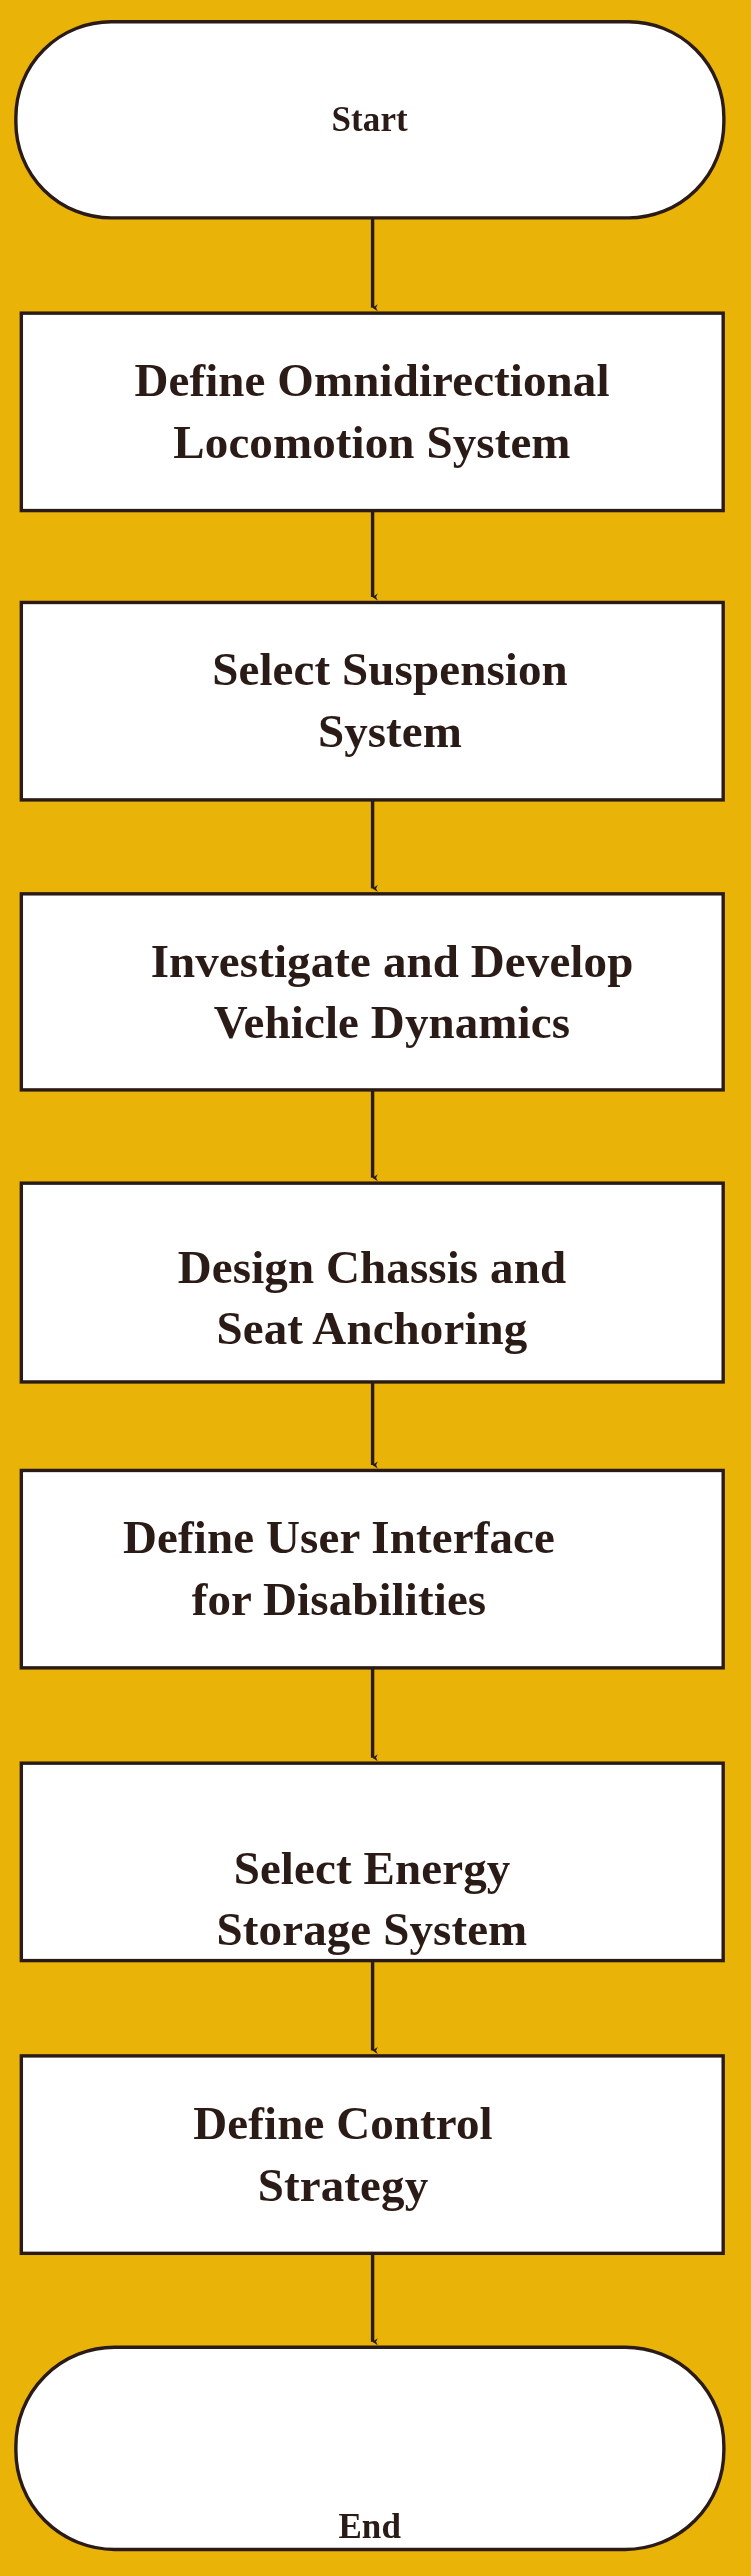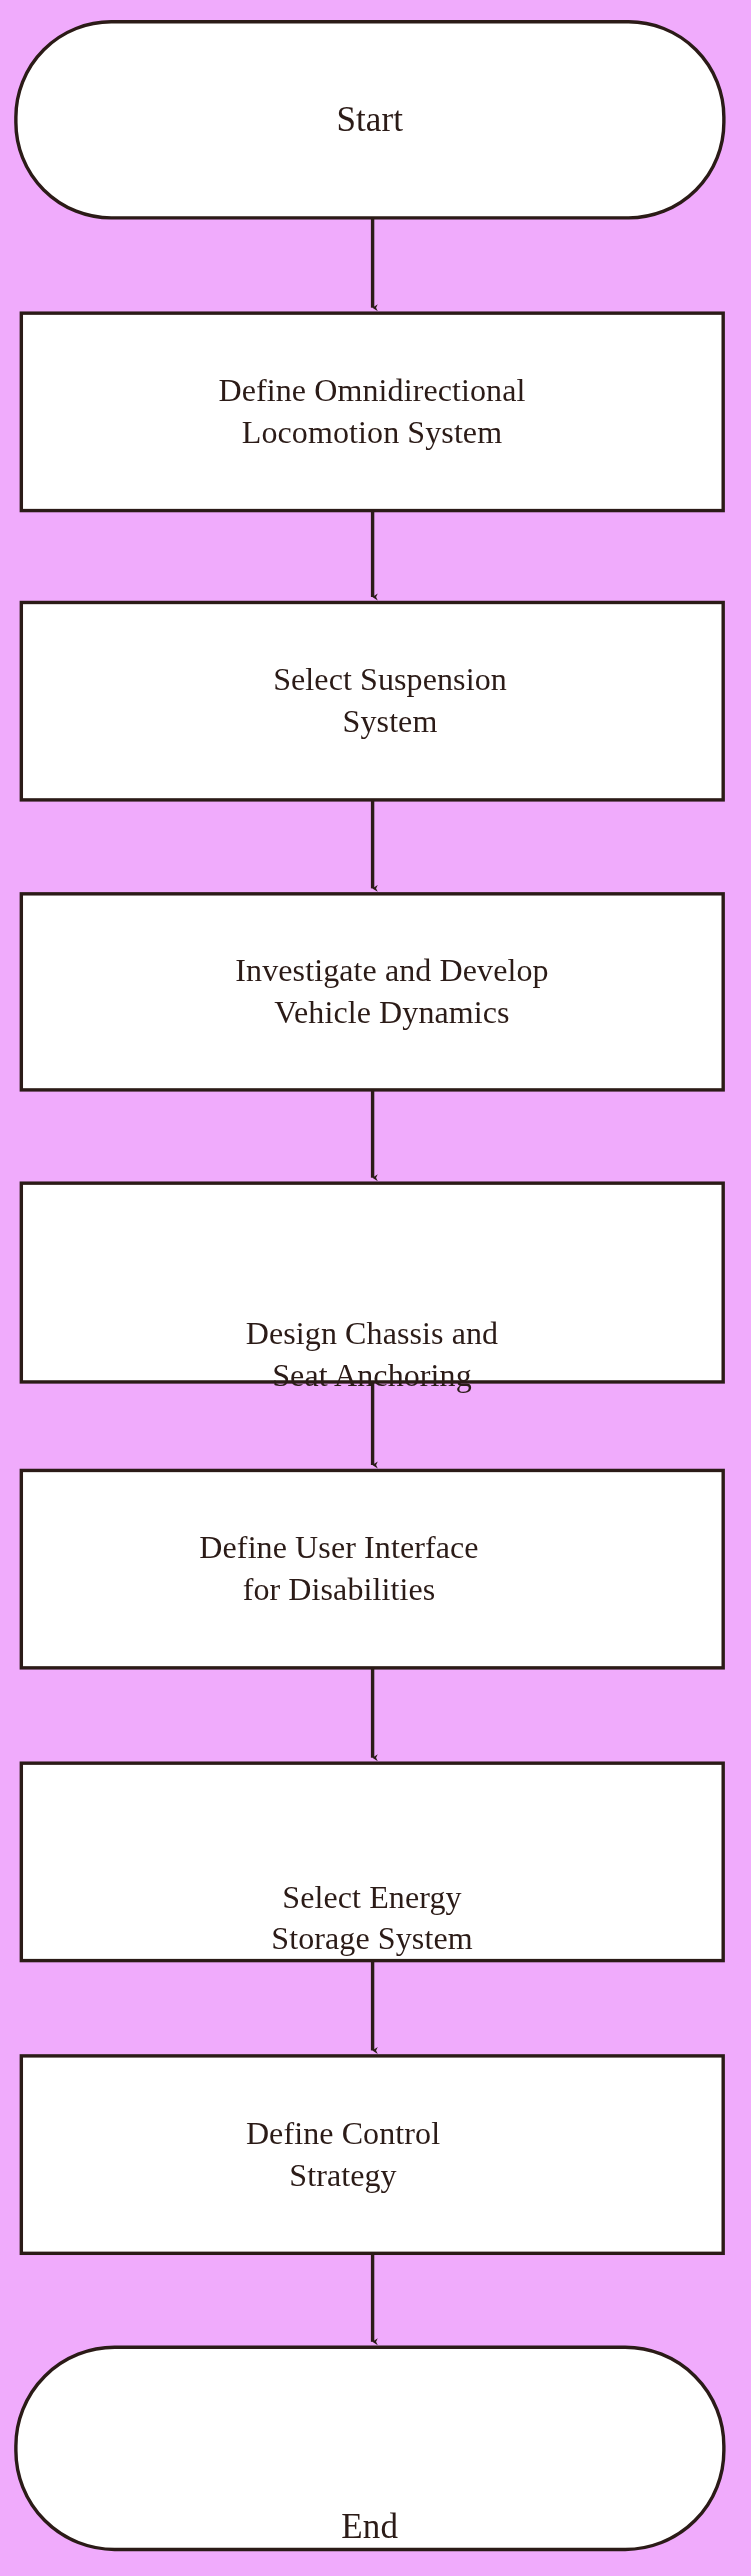--- a/index.html
+++ b/index.html
@@ -8,42 +8,43 @@
     padding: 0;
     background: #ffffff;
   }
   body {
     font-family: "Liberation Serif", "DejaVu Serif", serif;
   }
   #flow-root {
     position: relative;
     width: 752px;
     height: 2576px;
-    background: #f0abfc;
+    background: #eab308;
     overflow: hidden;
+    font-weight: bold;
   }
   .flow-svg {
     position: absolute;
     left: 0;
     top: 0;
     width: 752px;
     height: 2576px;
     display: block;
   }
   .node {
     position: absolute;
     box-sizing: border-box;
     display: flex;
     align-items: center;
     justify-content: center;
     text-align: center;
   }
   .node-label {
     font-family: "Liberation Serif", "DejaVu Serif", serif;
-    font-size: 32px;
+    font-size: 47px;
     line-height: 1.30;
     color: #2b1b17;
     letter-spacing: 0.1px;
     white-space: pre-line;
     -webkit-font-smoothing: antialiased;
   }
   .terminator .node-label {
     font-size: 35px;
   }
 </style>
@@ -93,21 +94,21 @@
   <div class="node process" style="left:21px; top:602px; width:702px; height:197px;padding-left:36px;">
     <span class="node-label">Select Suspension
 System</span>
   </div>
 
   <div class="node process" style="left:21px; top:894px; width:742px; height:196px;">
     <span class="node-label">Investigate and Develop
 Vehicle Dynamics</span>
   </div>
 
-  <div class="node process" style="left:21px; top:1237px; width:702px; height:236px;">
+  <div class="node process" style="left:21px; top:1180px; width:702px; height:236px;">
     <span class="node-label">Design Chassis and
 Seat Anchoring</span>
   </div>
 
   <div class="node process" style="left:21px; top:1470px; width:636px; height:197px;">
     <span class="node-label">Define User Interface
 for Disabilities</span>
   </div>
 
   <div class="node process" style="left:21px; top:1763px; width:702px; height:197px;align-items:flex-end;">

